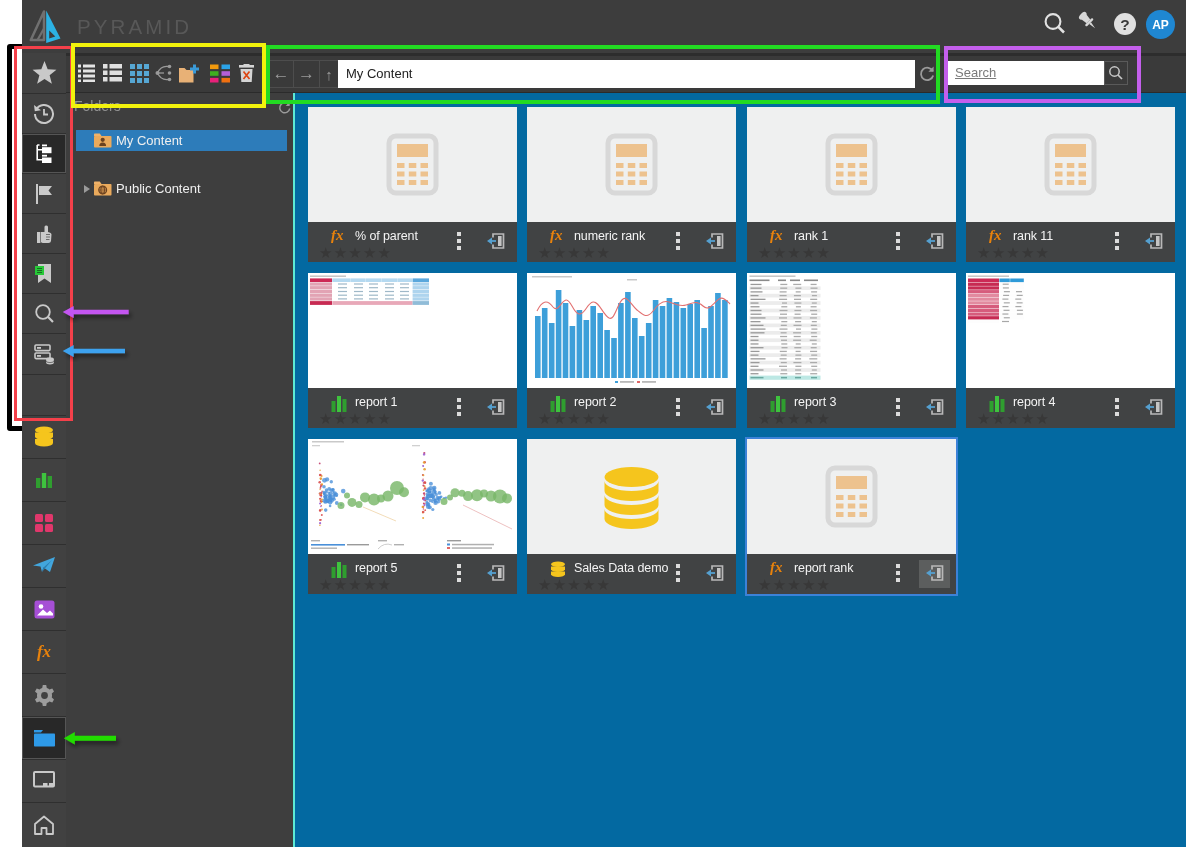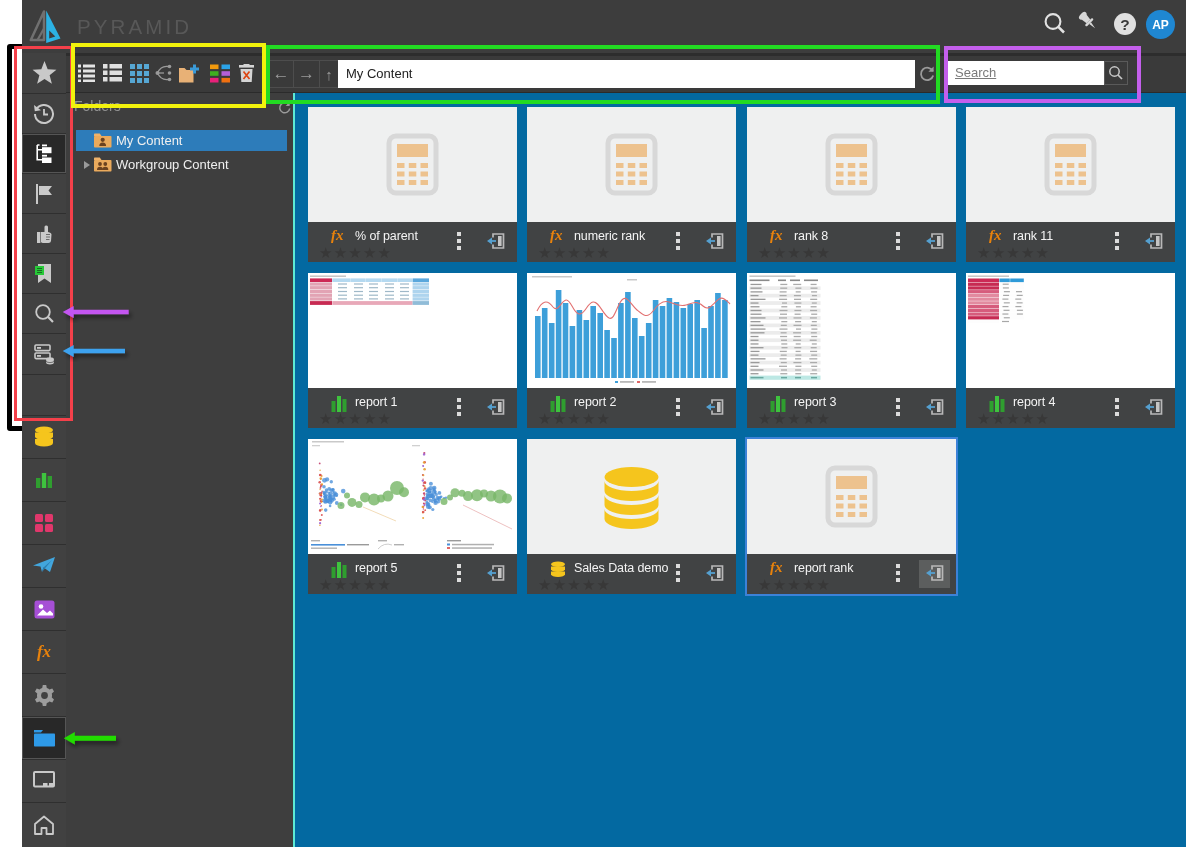--- a/index.html
+++ b/index.html
@@ -306,31 +306,30 @@
       </svg>
       <div class="trow sel" style="top:37px;">
         <svg width="18" height="15" viewBox="0 0 18 15" style="position:absolute;left:18px;top:3px">
           <path d="M0 3 L0 1.2 Q0 0.5 0.7 0.5 L5.8 0.5 L7.5 3 Z" fill="#f0b269"></path>
           <rect x="0" y="3" width="17.5" height="11.5" rx="0.8" fill="#eaaa5c"></rect>
           <circle cx="8.7" cy="6.8" r="2.1" fill="#6b4220"></circle>
           <path d="M5.3 13 Q5.3 9.5 8.7 9.5 Q12.1 9.5 12.1 13 Z" fill="#6b4220"></path>
         </svg>
         <span class="lbl" style="margin-left:40px">My Content</span>
       </div>
-      <div class="trow" style="top:61px;">
+      <div class="trow" style="top:85px;">
         <i class="exp"></i>
         <svg width="18" height="15" viewBox="0 0 18 15" style="position:absolute;left:18px;top:3px">
           <path d="M0 3 L0 1.2 Q0 0.5 0.7 0.5 L5.8 0.5 L7.5 3 Z" fill="#f0b269"></path>
           <rect x="0" y="3" width="17.5" height="11.5" rx="0.8" fill="#eaaa5c"></rect>
-          <circle cx="6" cy="7" r="1.9" fill="#6b4220"></circle>
-          <circle cx="11.3" cy="7" r="1.9" fill="#6b4220"></circle>
-          <path d="M3 13 Q3 9.8 6 9.8 Q9 9.8 9 13 Z" fill="#6b4220"></path>
-          <path d="M8.3 13 Q8.3 9.8 11.3 9.8 Q14.3 9.8 14.3 13 Z" fill="#6b4220"></path>
-        </svg>
-        <span class="lbl" style="margin-left:40px">Workgroup Content</span>
+          <circle cx="8.7" cy="9" r="3.9" fill="none" stroke="#6b4220" stroke-width="1.2"></circle>
+          <ellipse cx="8.7" cy="9" rx="1.9" ry="3.9" fill="none" stroke="#6b4220" stroke-width="0.9"></ellipse>
+          <path d="M4.8 9 L12.6 9 M5.6 6.9 L11.8 6.9 M5.6 11.1 L11.8 11.1" stroke="#6b4220" stroke-width="0.9"></path>
+        </svg>
+        <span class="lbl" style="margin-left:40px">Public Content</span>
       </div>
     </div>
     <div id="content">
       <div class="card" style="left:286px;top:107px;">
         <div class="thumb">
           <svg width="209" height="115" viewBox="0 0 209 115" style="position:absolute;left:0;top:0">
 <rect x="81" y="29" width="47" height="57" rx="7" fill="none" stroke="#d8d8d8" stroke-width="5"></rect>
 <rect x="89" y="37" width="31" height="13" fill="#edc28e"></rect>
 <rect x="89" y="56" width="7.5" height="5" fill="#edc28e"></rect>
             <rect x="100.8" y="56" width="7.5" height="5" fill="#edc28e"></rect>
@@ -404,21 +403,21 @@
 <rect x="89" y="64.5" width="7.5" height="5" fill="#edc28e"></rect>
             <rect x="100.8" y="64.5" width="7.5" height="5" fill="#edc28e"></rect>
             <rect x="112.5" y="64.5" width="7.5" height="5" fill="#edc28e"></rect>
 <rect x="89" y="73" width="7.5" height="5" fill="#edc28e"></rect>
             <rect x="100.8" y="73" width="7.5" height="5" fill="#edc28e"></rect>
             <rect x="112.5" y="73" width="7.5" height="5" fill="#edc28e"></rect>
 </svg>
         </div>
         <div class="cfoot">
           <div class="cicon" style="color:#e8820c;font-size:15px;font-weight:bold;font-style:italic;font-family:'Liberation Serif',serif;top:5px;">fx</div>
-          <div class="ctitle">rank 8</div>
+          <div class="ctitle">rank 1</div>
           <div class="kebab">
             <div></div>
             <div></div>
             <div></div>
           </div>
           <svg class="openic" width="18" height="16" viewBox="0 0 18 16">
 <path d="M6 4.5 L6 1 L16.5 1 L16.5 15 L6 15 L6 11.5" fill="none" stroke="#b8b8b8" stroke-width="1.7"></path>
 <rect x="11" y="3" width="3.6" height="10" fill="#c4c4c4"></rect>
 <line x1="2.5" y1="8" x2="9" y2="8" stroke="#55a0d0" stroke-width="1.8"></line>
 <path d="M0 8 L5 4.4 L5 11.6 Z" fill="#55a0d0"></path>

